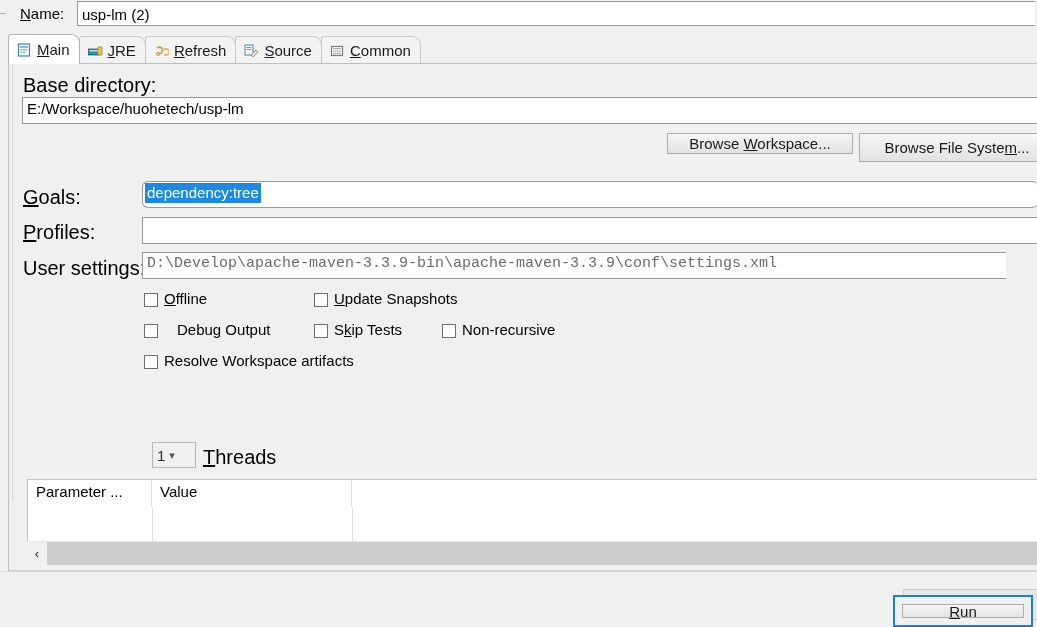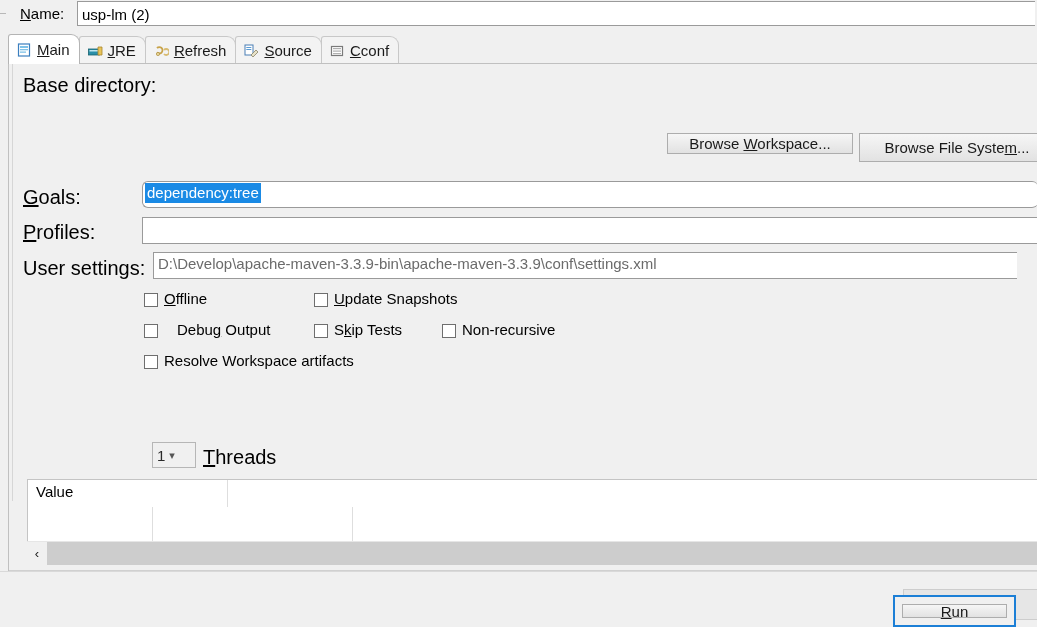--- a/index.html
+++ b/index.html
@@ -221,21 +221,21 @@
     background: #d0d0d0;
   }
   #revert-btn {
     left: 894px; top: 525px; width: 137px; height: 31px;
   }
   #separator {
     position: absolute; left: 0; top: 571px; width: 1037px; height: 1px;
     background: #d9d9d9;
   }
   #run-wrap {
-    position: absolute; left: 893px; top: 595px; width: 123px; height: 32px;
+    position: absolute; left: 893px; top: 595px; width: 140px; height: 32px;
     border: 2px solid #1c7fd6;
     box-sizing: border-box;
     background: #f0f0f0;
     padding: 7px;
   }
   #run-btn {
     position: relative; left: 0; top: 0; width: 100%; height: 100%;
   }
 </style>
 </head>
@@ -299,49 +299,50 @@
 
     <div class="tab">
       <span class="ticon">
         <svg width="16" height="16" viewBox="0 0 16 16">
           <rect x="2.5" y="3.5" width="11" height="9" fill="#ffffff" stroke="#7a7a7a" stroke-width="1.2"></rect>
           <rect x="4" y="5" width="8" height="1.2" fill="#b0b0b0"></rect>
           <rect x="4" y="7.5" width="8" height="1.2" fill="#b0b0b0"></rect>
           <rect x="4" y="10" width="8" height="1.2" fill="#b0b0b0"></rect>
         </svg>
       </span>
-      <span><span class="u">C</span><span>conf</span></span>
+      <span><span class="u">C</span><span>ommon</span></span>
     </div>
 
   </div>
   <div id="tab-underline"></div>
 </div>
 
 <div id="panel">
   <div id="panel-inner-border"></div>
 
   <div class="lbl" style="left:14px; top:10px;">Base directory:</div>
+  <div class="txtfield" style="left:13px; top:33px; width:1016px; height:27px;">E:/Workspace/huohetech/usp-lm</div>
 
   <div class="btn" style="left:658px; top:69px; width:186px; height:21px;">
     <span>Browse <span class="u">W</span>orkspace...</span>
   </div>
   <div class="btn" style="left:850px; top:69px; width:196px; height:29px;">
     <span>Browse File Syste<span class="u">m</span>...</span>
   </div>
 
   <div class="lbl" style="left:14px; top:122px;"><span class="u">G</span>oals:</div>
   <div class="txtfield" style="left:133px; top:117px; width:896px; height:27px; padding-left:2px;border-radius:6px;">
     <span class="sel">dependency:tree</span>
   </div>
 
   <div class="lbl" style="left:14px; top:157px;"><span class="u">P</span>rofiles:</div>
   <div class="txtfield" style="left:133px; top:153px; width:896px; height:27px;"></div>
 
   <div class="lbl" style="left:14px; top:193px;">User settings:</div>
-  <div class="txtfield readonly" style="left:144px; top:188px; width:864px; height:27px;">D:\Develop\apache-maven-3.3.9-bin\apache-maven-3.3.9\conf\settings.xml</div>
+  <div class="txtfield readonly" style="left:133px; top:188px; width:864px; height:27px;font-family:Liberation Mono, monospace;">D:\Develop\apache-maven-3.3.9-bin\apache-maven-3.3.9\conf\settings.xml</div>
 
   <div class="cbx" style="left:135px; top:226px;">
     <span class="box"></span>
     <span><span class="u">O</span>ffline</span>
   </div>
   <div class="cbx" style="left:305px; top:226px;">
     <span class="box"></span>
     <span><span class="u">U</span>pdate Snapshots</span>
   </div>
 
@@ -364,20 +365,21 @@
   </div>
 
   <div id="threads-combo">
     <span>1</span>
     <span class="chev">▾</span>
   </div>
   <div class="lbl" style="left:194px; top:382px;"><span class="u">T</span>hreads</div>
 
   <div id="param-table">
     <div id="table-header">
+      <div class="thcell" id="th-param">Parameter ...</div>
       <div class="thcell" id="th-value">Value</div>
       <div class="thcell" id="th-rest"></div>
     </div>
     <div id="table-body">
       <div class="colsep" style="left:124px;"></div>
       <div class="colsep" style="left:324px;"></div>
     </div>
   </div>
 
   <div id="hscroll">

